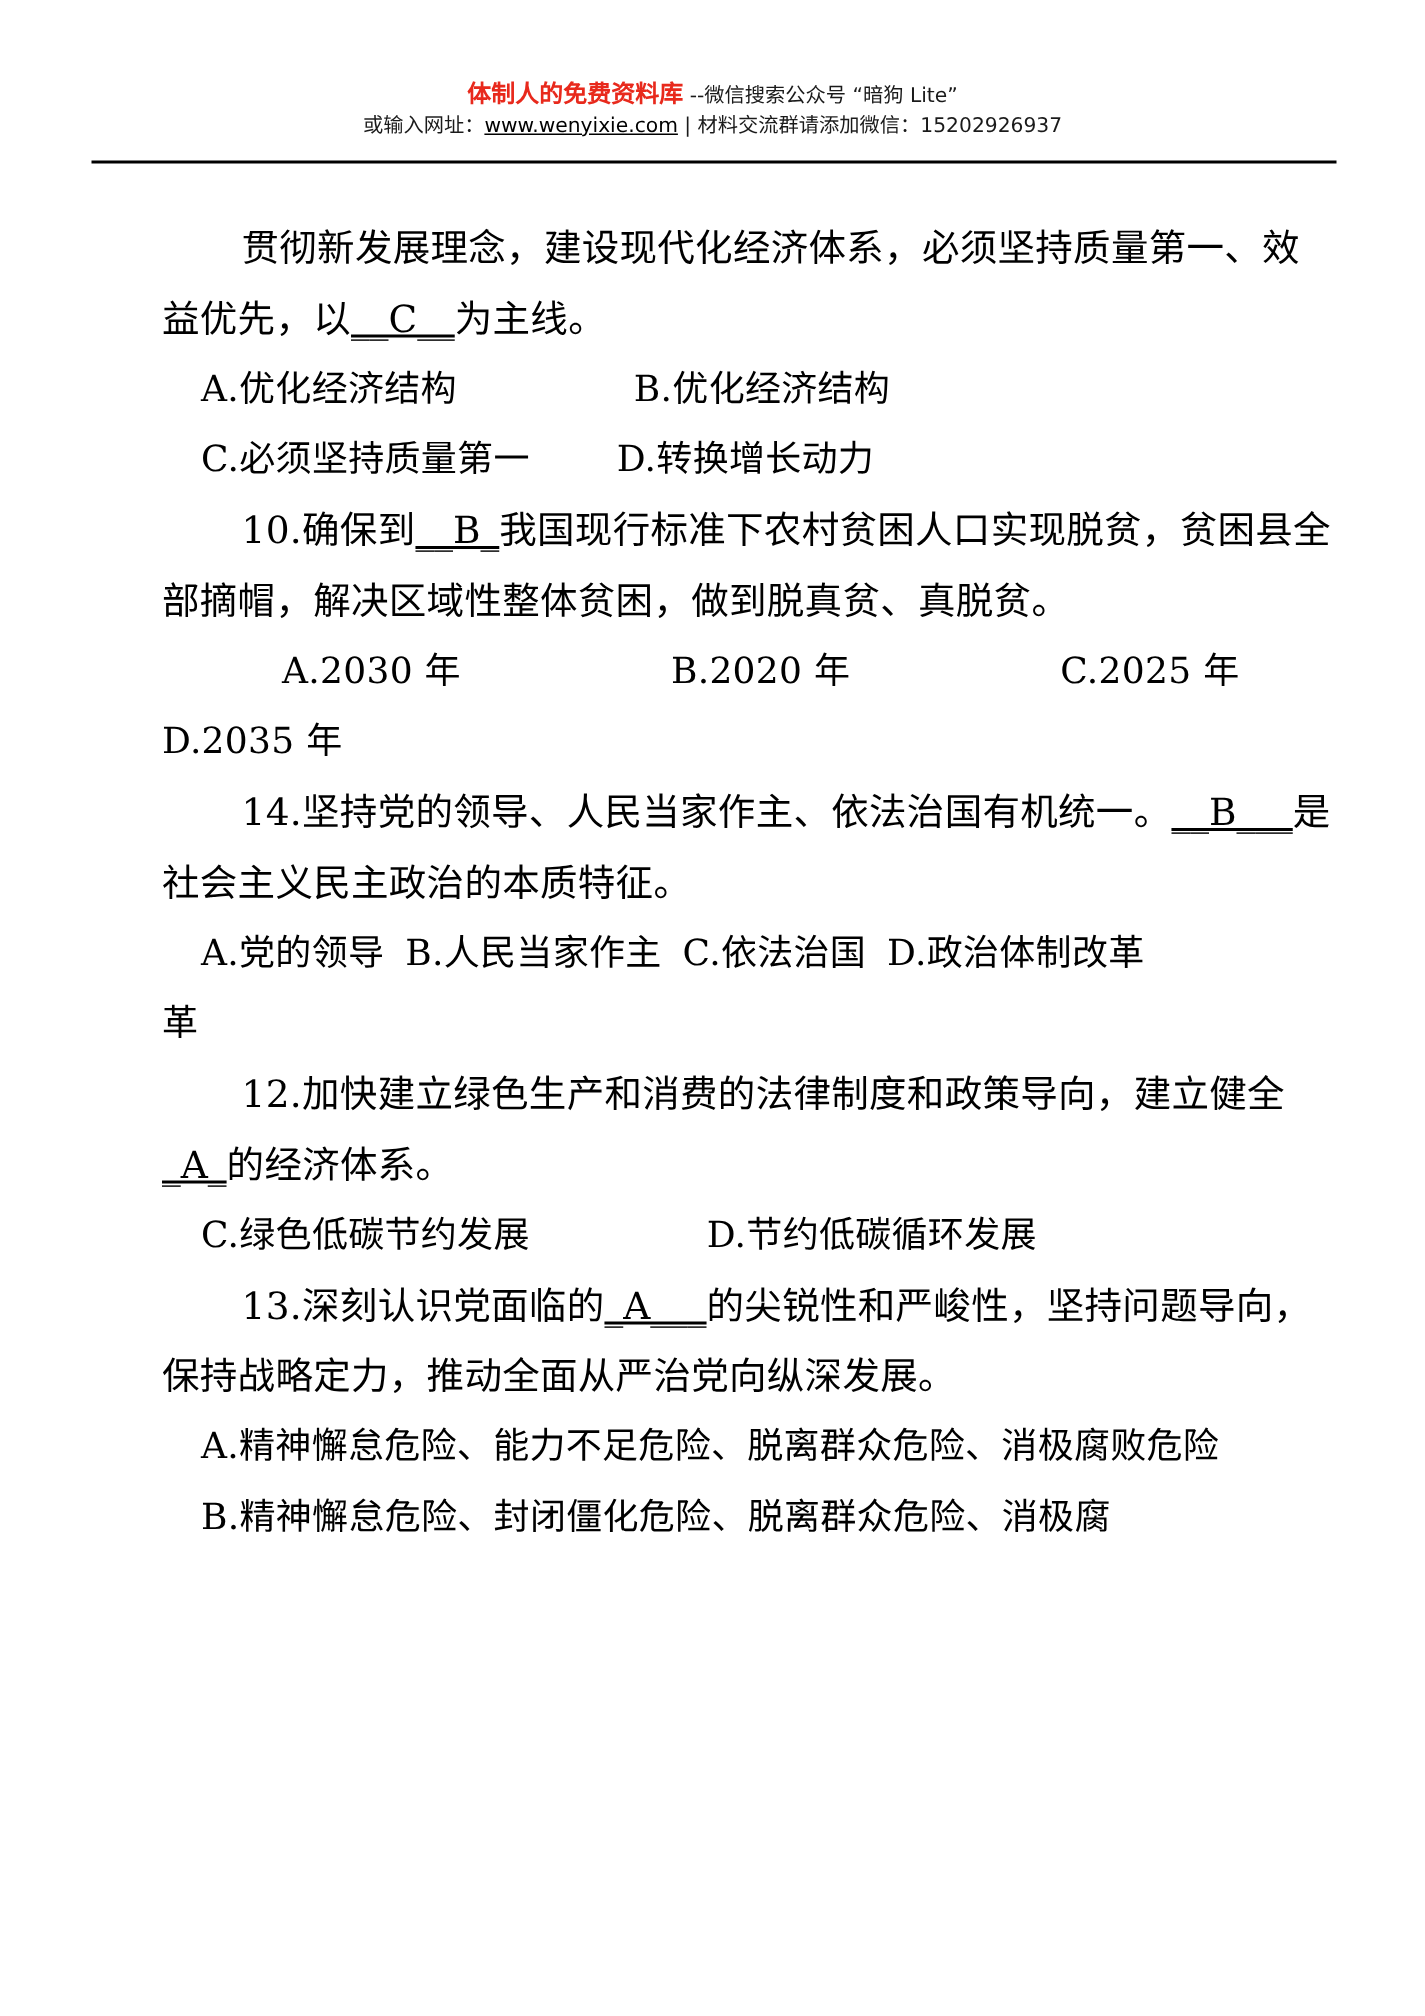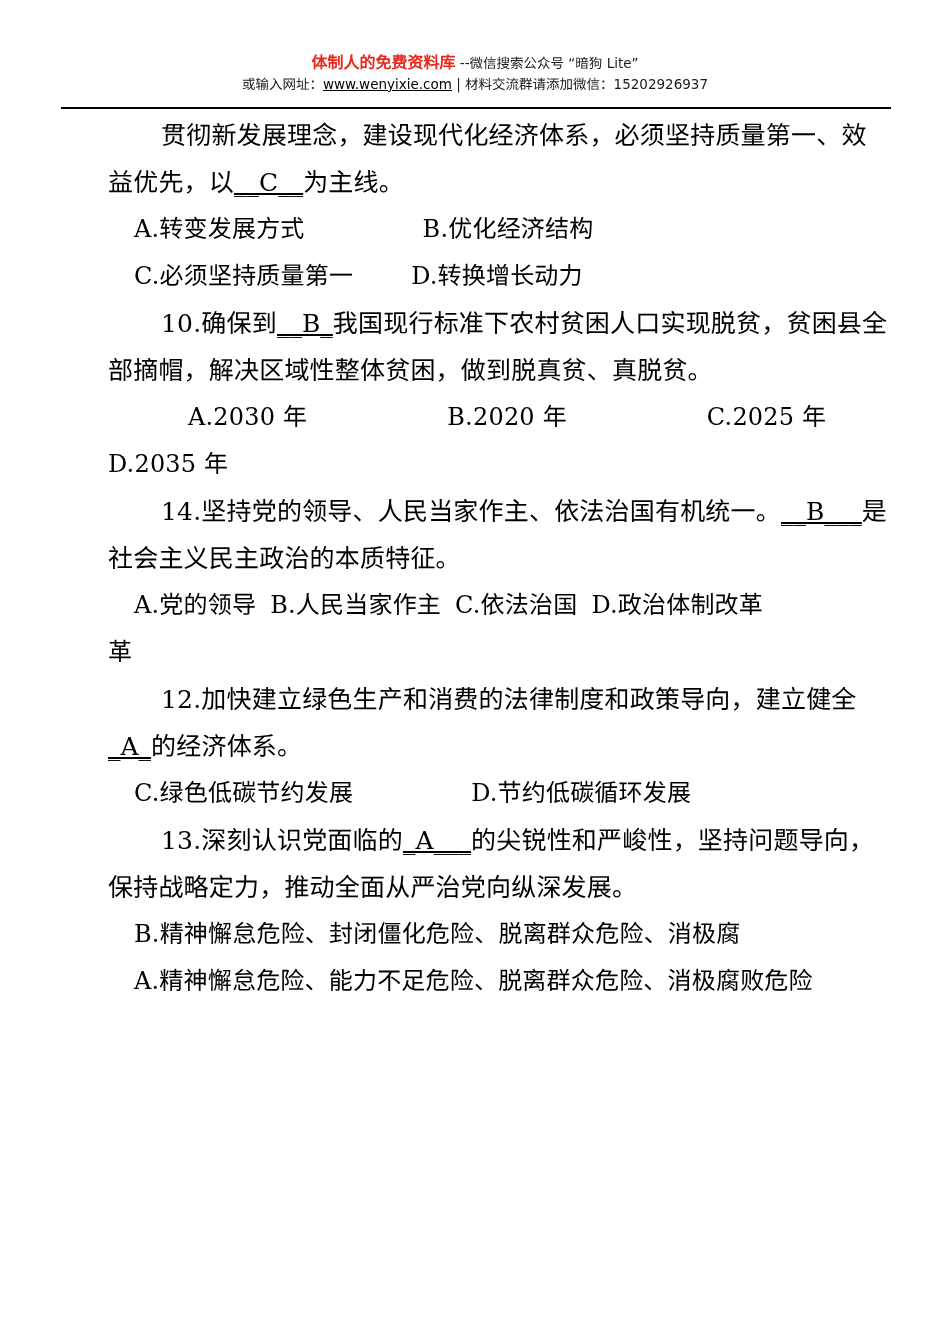--- a/index.html
+++ b/index.html
@@ -69,21 +69,21 @@
     top: 107px;
     left: 61px;
     width: 830px;
     height: 0;
     border-top: 2px solid #000000;
   }
 
   
   .content {
     position: absolute;
-    top: 112px;
+    top: 142px;
     left: 108px;
     width: 782px;
   }
 
   .qpara {
     font-size: 25px;
     line-height: 47px;
     text-indent: 53px;
     margin: 0;
     letter-spacing: 0.2px;
@@ -124,21 +124,21 @@
   <div class="header">
     <span class="header-line header-line-1"><span class="brand">体制人的免费资料库</span><span class="header-sub"> --微信搜索公众号 “暗狗 Lite”</span></span>
     <span class="header-line header-line-2"><span>或输入网址：</span><span class="header-url">www.wenyixie.com</span><span> | 材料交流群请添加微信：15202926937</span></span>
   </div>
   <div class="header-rule"></div>
 
   <div class="content">
 
     <p class="qpara"><span>贯彻新发展理念，建设现代化经济体系，必须坚持质量第一、效益优先，以</span><span class="blank">__C__</span><span>为主线。</span></p>
 
-    <p class="opt-line"><span>A.转变发展方式</span><span class="sp-xl"></span><span>B.优化经济结构</span></p>
+    <p class="opt-line"><span>A.优化经济结构</span><span class="sp-xl"></span><span>B.优化经济结构</span></p>
 
     <p class="opt-line"><span>C.必须坚持质量第一</span><span class="sp-lg"></span><span>D.转换增长动力</span></p>
 
     <p class="qpara"><span>10.确保到</span><span class="blank">__B_</span><span>我国现行标准下农村贫困人口实现脱贫，贫困县全部摘帽，解决区域性整体贫困，做到脱真贫、真脱贫。</span></p>
 
     <p class="opt-line wide"><span>A.2030 年</span><span class="sp-xxl"></span><span>B.2020 年</span><span class="sp-xxl"></span><span>C.2025 年</span></p>
 
     <p class="opt-line flush"><span>D.2035 年</span></p>
 
     <p class="qpara"><span>14.坚持党的领导、人民当家作主、依法治国有机统一。</span><span class="blank">__B___</span><span>是社会主义民主政治的本质特征。</span></p>
@@ -147,18 +147,18 @@
 
     <p class="opt-line flush"><span>革</span></p>
 
     <p class="qpara"><span>12.加快建立绿色生产和消费的法律制度和政策导向，建立健全</span><span class="blank">_A_</span><span>的经济体系。</span></p>
 
 
     <p class="opt-line"><span>C.绿色低碳节约发展</span><span class="sp-xl"></span><span>D.节约低碳循环发展</span></p>
 
     <p class="qpara"><span>13.深刻认识党面临的</span><span class="blank">_A___</span><span>的尖锐性和严峻性，坚持问题导向，保持战略定力，推动全面从严治党向纵深发展。</span></p>
 
+    <p class="opt-line">A.精神懈怠危险、能力不足危险、脱离群众危险、消极腐败危险</p>
+
     <p class="opt-line">B.精神懈怠危险、封闭僵化危险、脱离群众危险、消极腐</p>
-
-    <p class="opt-line">A.精神懈怠危险、能力不足危险、脱离群众危险、消极腐败危险</p>
 
   </div>
 </div>
 
 </body></html>

